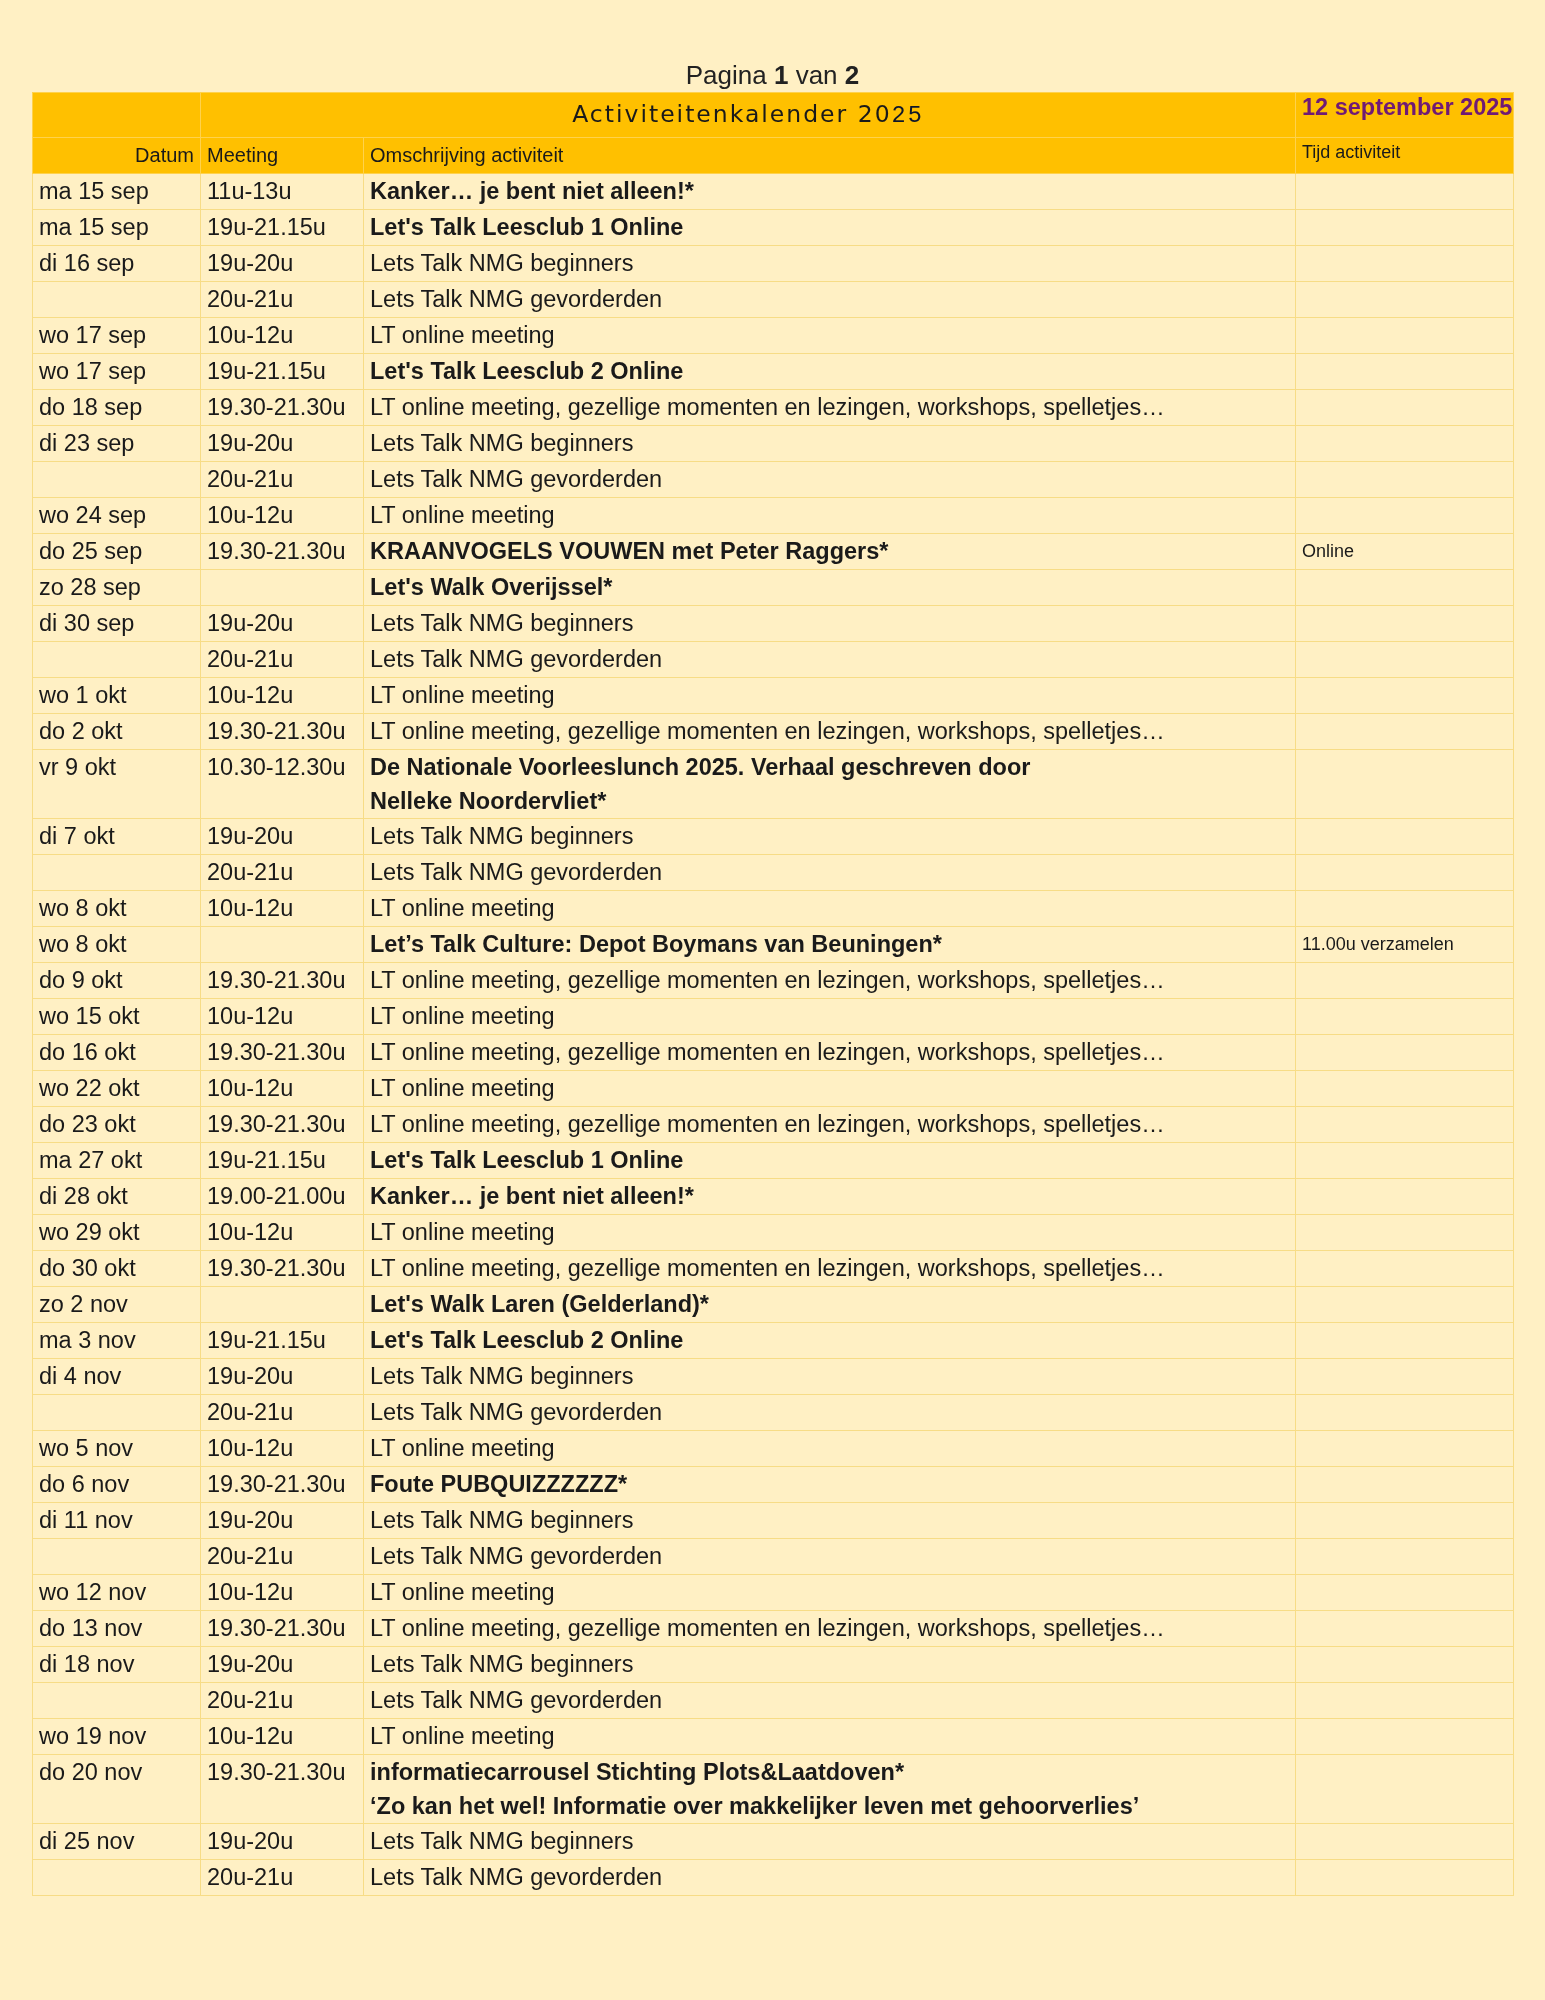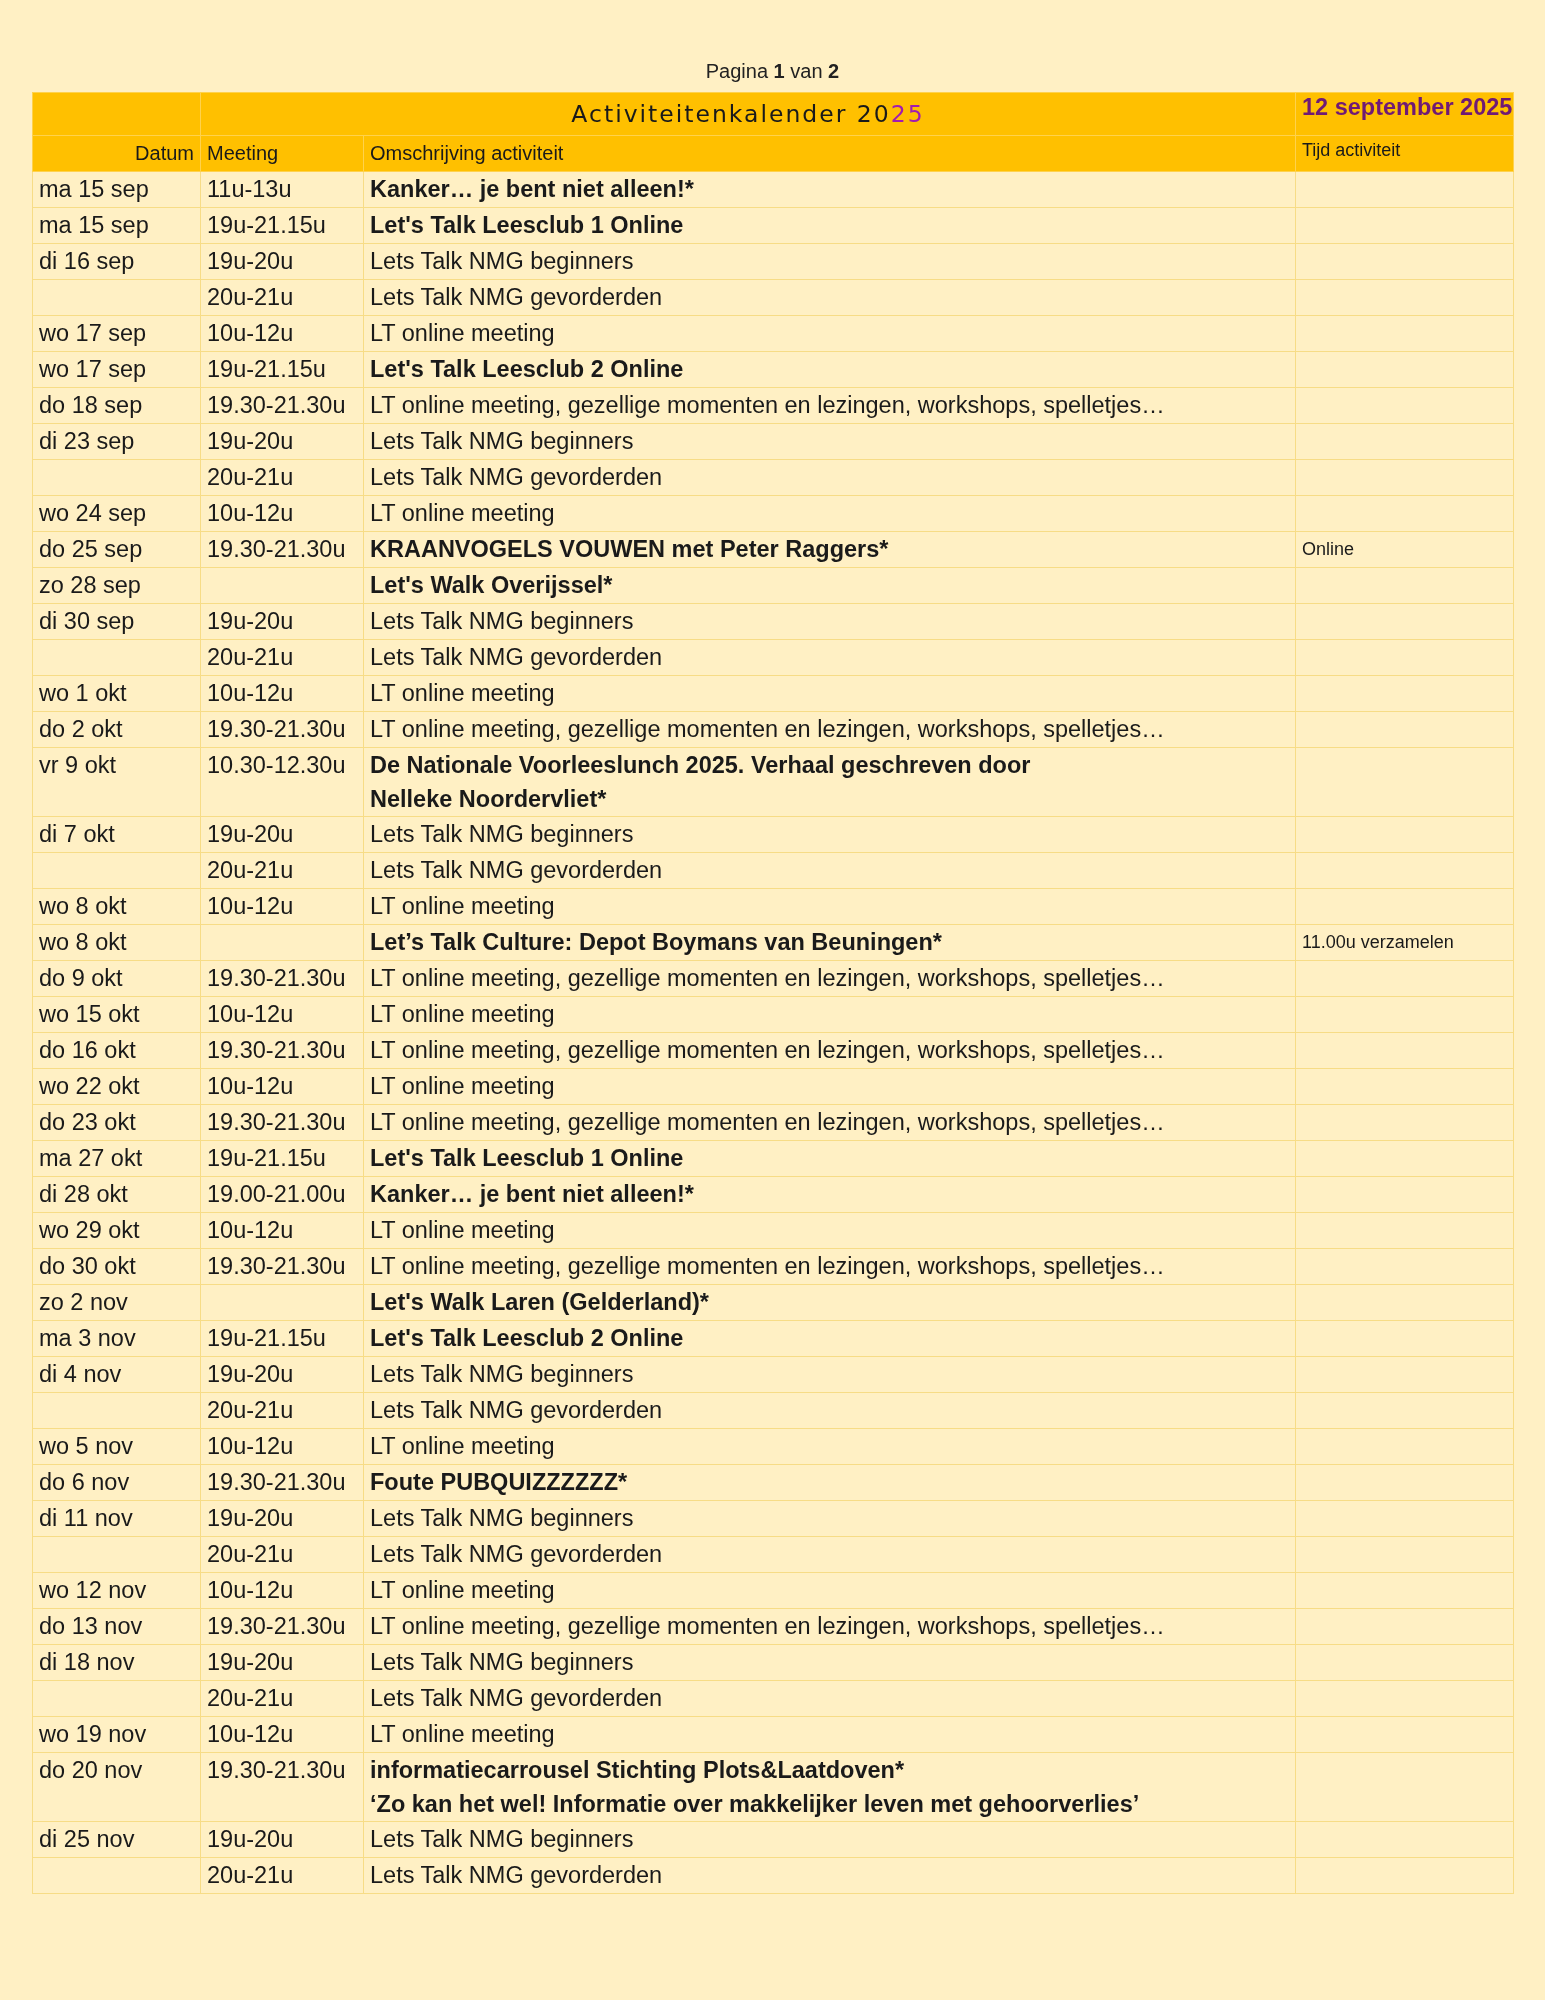--- a/index.html
+++ b/index.html
@@ -6,21 +6,21 @@
   body {
     width: 1545px; height: 2000px;
     background: #fff0c4;
     font-family: "Liberation Sans", sans-serif;
     color: #1a1a1a;
     position: relative;
     overflow: hidden;
   }
   .page-indicator {
     position: absolute; top: 60px; left: 0; width: 1545px;
-    text-align: center; font-size: 20px; color: #222;
+    text-align: center; font-size: 26px; color: #222;
   }
   .page-indicator b { font-weight: bold; }
   table.cal {
     position: absolute; top: 92px; left: 32px;
     width: 1481px;
     border-collapse: collapse;
     table-layout: fixed;
   }
   table.cal td {
     border: 1.5px solid #f7dc86;
@@ -38,21 +38,21 @@
   col.c-tijd { width: 218px; }
   tr.title-row td, tr.header-row td {
     background: #ffc000;
     border-color: #ffd24d;
   }
   tr.title-row td { height: 42px; line-height: 42px; }
   .title-cell {
     text-align: center; font-size: 34px; letter-spacing: 2px;
     font-family: "DejaVu Sans", sans-serif;
   }
-  .title-year-accent { color: #a21caf; }
+  .title-year-accent { color: #0f172a; font-family: Liberation Mono, monospace; }
   .date-cell-top { font-size: 18px; line-height: 28px !important; color: #701a75; font-weight: bold; }
   tr.header-row td { height: 35px; font-size: 20px; }
   .hdr-datum { text-align: right; }
   .hdr-tijd { font-size: 18px !important; font-weight: normal; line-height: 28px !important; }
   td.bold { font-weight: bold; }
   td.tijd-cell { font-size: 18px !important; line-height: 34px; margin-left: 37px; }
   td.multi { white-space: normal; line-height: 33px; }
   .line2 { display: block; }
 </style>
 </head>

